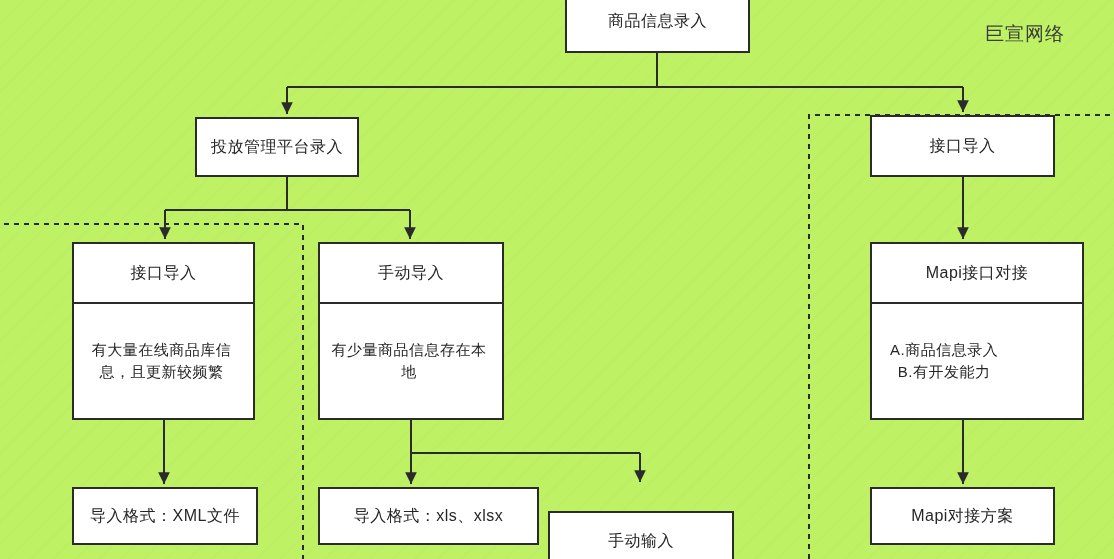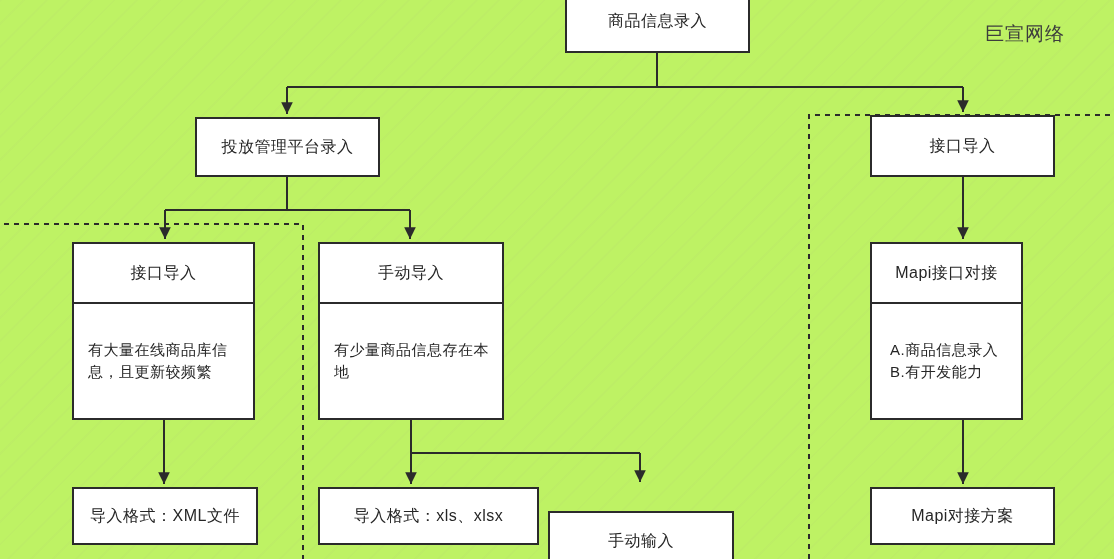--- a/index.html
+++ b/index.html
@@ -42,24 +42,24 @@
     padding:0;
   }
   .compound .head{
     height:58px;flex:0 0 58px;
     display:flex;align-items:center;justify-content:center;
     border-bottom:2px solid #2b2b2b;
   }
   .compound .body{
     flex:1 1 auto;
     display:flex;align-items:center;
-    text-align:left;
+    text-align:center;
     font-size:15px;
     line-height:1.5;
-    padding:0 12px 0 14px;
+    padding:0 12px 0 8px;
   }
   .body-lines{display:block;}
   .watermark{
     position:absolute;
     left:985px;top:21px;
     font-size:19px;
     color:#3d3d3d;
     z-index:2;
     letter-spacing:1px;
   }
@@ -100,21 +100,21 @@
       </g>
     </g>
   </svg>
 
   <div class="watermark">巨宣网络</div>
 
   <div class="node" style="left:565px;top:-11px;width:185px;height:64px;">
     <span>商品信息录入</span>
   </div>
 
-  <div class="node" style="left:195px;top:117px;width:185px;height:60px;">
+  <div class="node" style="left:195px;top:117px;width:164px;height:60px;">
     <span>投放管理平台录入</span>
   </div>
 
   <div class="node" style="left:870px;top:115px;width:185px;height:62px;">
     <span>接口导入</span>
   </div>
 
   <div class="node compound" style="left:72px;top:242px;width:183px;height:178px;">
     <div class="head">
       <span>接口导入</span>
@@ -122,21 +122,21 @@
     <div class="body">有大量在线商品库信息，且更新较频繁</div>
   </div>
 
   <div class="node compound" style="left:318px;top:242px;width:186px;height:178px;">
     <div class="head">
       <span>手动导入</span>
     </div>
     <div class="body">有少量商品信息存在本地</div>
   </div>
 
-  <div class="node compound" style="left:870px;top:242px;width:153px;height:178px;">
+  <div class="node compound" style="left:870px;top:242px;width:214px;height:178px;">
     <div class="head">
       <span>Mapi接口对接</span>
     </div>
     <div class="body" style="padding-left:18px;">
       <span class="body-lines">
         <span style="display:block;">A.商品信息录入</span>
         <span style="display:block;">B.有开发能力</span>
       </span>
     </div>
   </div>

